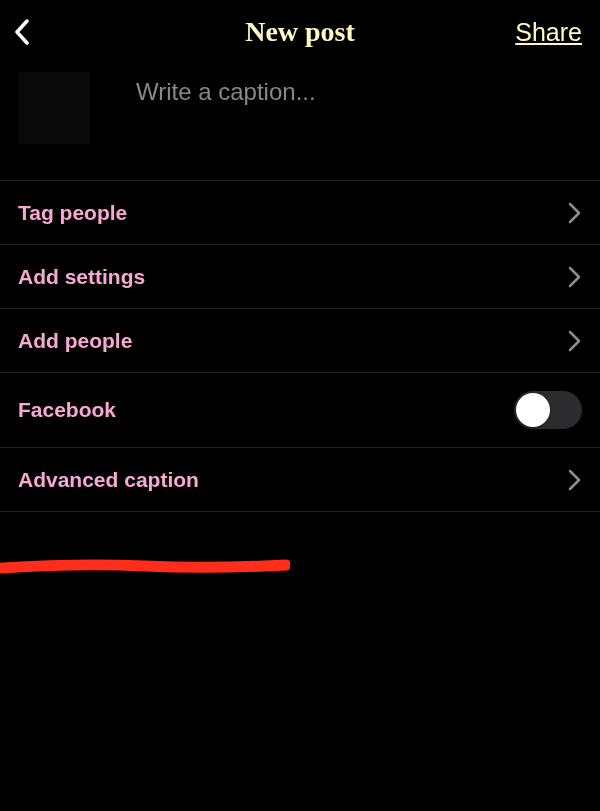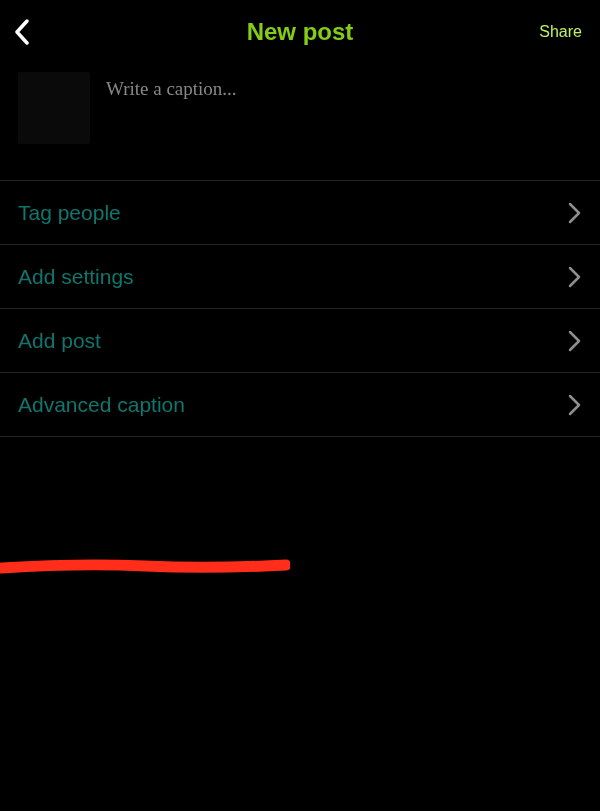--- a/index.html
+++ b/index.html
@@ -29,78 +29,81 @@
       display: flex;
       align-items: center;
       justify-content: flex-start;
       cursor: pointer;
     }
     .back-btn svg {
       width: 18px;
       height: 26px;
     }
     .header-title {
-      font-size: 24px;
+      font-size: 28px;
       font-weight: 700;
-      color: #84cc16;
+      color: #fef9c3;
       position: absolute;
       left: 50%;
       transform: translateX(-50%);
+      font-family: Liberation Serif, serif;
     }
     .share-btn {
-      font-size: 16px;
+      font-size: 25px;
       font-weight: 500;
-      color: #bef264;
-      cursor: pointer;
+      color: #fef9c3;
+      cursor: pointer;
+      text-decoration: underline;
     }
     .caption-area {
       display: flex;
       padding: 12px 18px 28px 18px;
       min-height: 120px;
       align-items: flex-start;
     }
     .thumbnail {
       width: 72px;
       height: 72px;
       background: #0a0a0a;
       border-radius: 2px;
       margin-right: 16px;
       flex-shrink: 0;
     }
     .caption-input {
       background: transparent;
       border: none;
       color: #888888;
-      font-size: 19px;
-      font-family: Liberation Serif, serif;
+      font-size: 24px;
+      font-family: Liberation Sans, sans-serif;
       outline: none;
       flex: 1;
       padding-top: 6px;
       resize: none;
       height: 60px;
+      margin-left: 30px;
     }
     .caption-input::placeholder {
       color: #888888;
     }
     .options-list {
       border-top: 1px solid #222222;
     }
     .option-row {
       display: flex;
       align-items: center;
       justify-content: space-between;
       padding: 18px 18px;
       border-bottom: 1px solid #222222;
       cursor: pointer;
       min-height: 64px;
     }
     .option-label {
       font-size: 21px;
-      font-weight: 400;
-      color: #0f766e;
+      font-weight: 700;
+      color: #f9a8d4;
     }
     .chevron {
       width: 14px;
       height: 22px;
       flex-shrink: 0;
     }
     .toggle {
       position: relative;
       width: 68px;
       height: 38px;
@@ -160,26 +163,32 @@
   </div>
 
   <div class="option-row">
     <span class="option-label">Add settings</span>
     <svg class="chevron" viewBox="0 0 14 22">
       <path d="M2 2 L11 11 L2 20" stroke="#8e8e8e" stroke-width="2.5" fill="none" stroke-linecap="round" stroke-linejoin="round"></path>
     </svg>
   </div>
 
   <div class="option-row">
-    <span class="option-label">Add post</span>
-    <svg class="chevron" viewBox="0 0 14 22">
-      <path d="M2 2 L11 11 L2 20" stroke="#8e8e8e" stroke-width="2.5" fill="none" stroke-linecap="round" stroke-linejoin="round"></path>
-    </svg>
-  </div>
-
+    <span class="option-label">Add people</span>
+    <svg class="chevron" viewBox="0 0 14 22">
+      <path d="M2 2 L11 11 L2 20" stroke="#8e8e8e" stroke-width="2.5" fill="none" stroke-linecap="round" stroke-linejoin="round"></path>
+    </svg>
+  </div>
+
+  <div class="option-row">
+    <span class="option-label">Facebook</span>
+    <div class="toggle">
+      <div class="toggle-knob"></div>
+    </div>
+  </div>
 
   <div class="option-row">
     <span class="option-label">Advanced caption</span>
     <svg class="chevron" viewBox="0 0 14 22">
       <path d="M2 2 L11 11 L2 20" stroke="#8e8e8e" stroke-width="2.5" fill="none" stroke-linecap="round" stroke-linejoin="round"></path>
     </svg>
   </div>
 
 </div>
 

